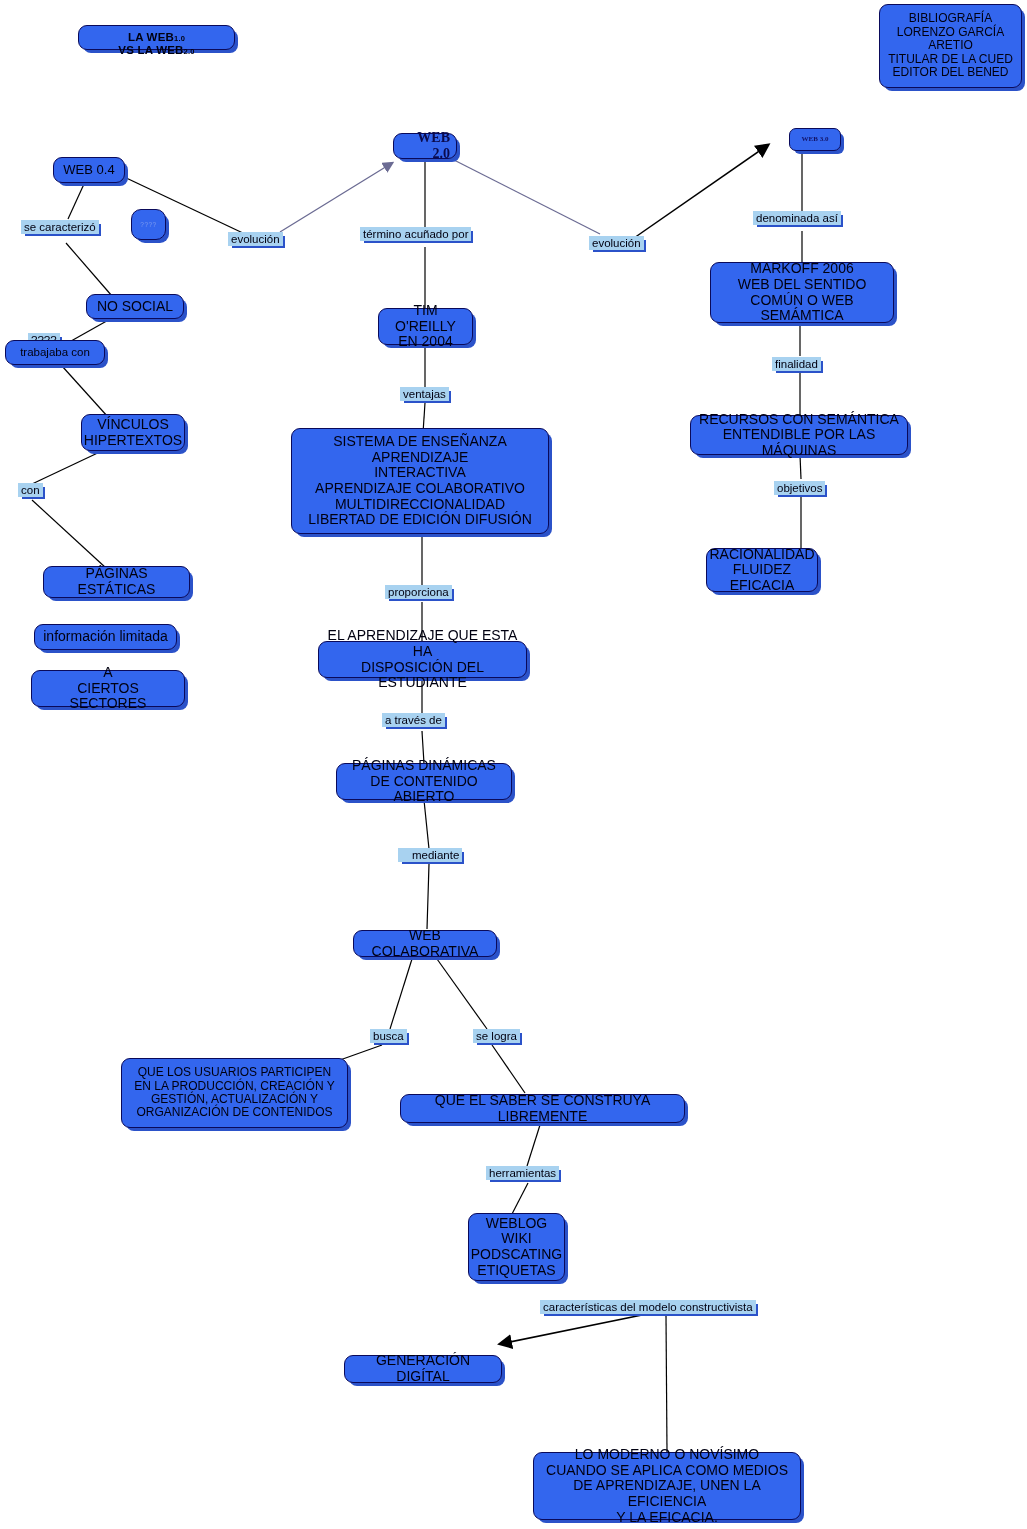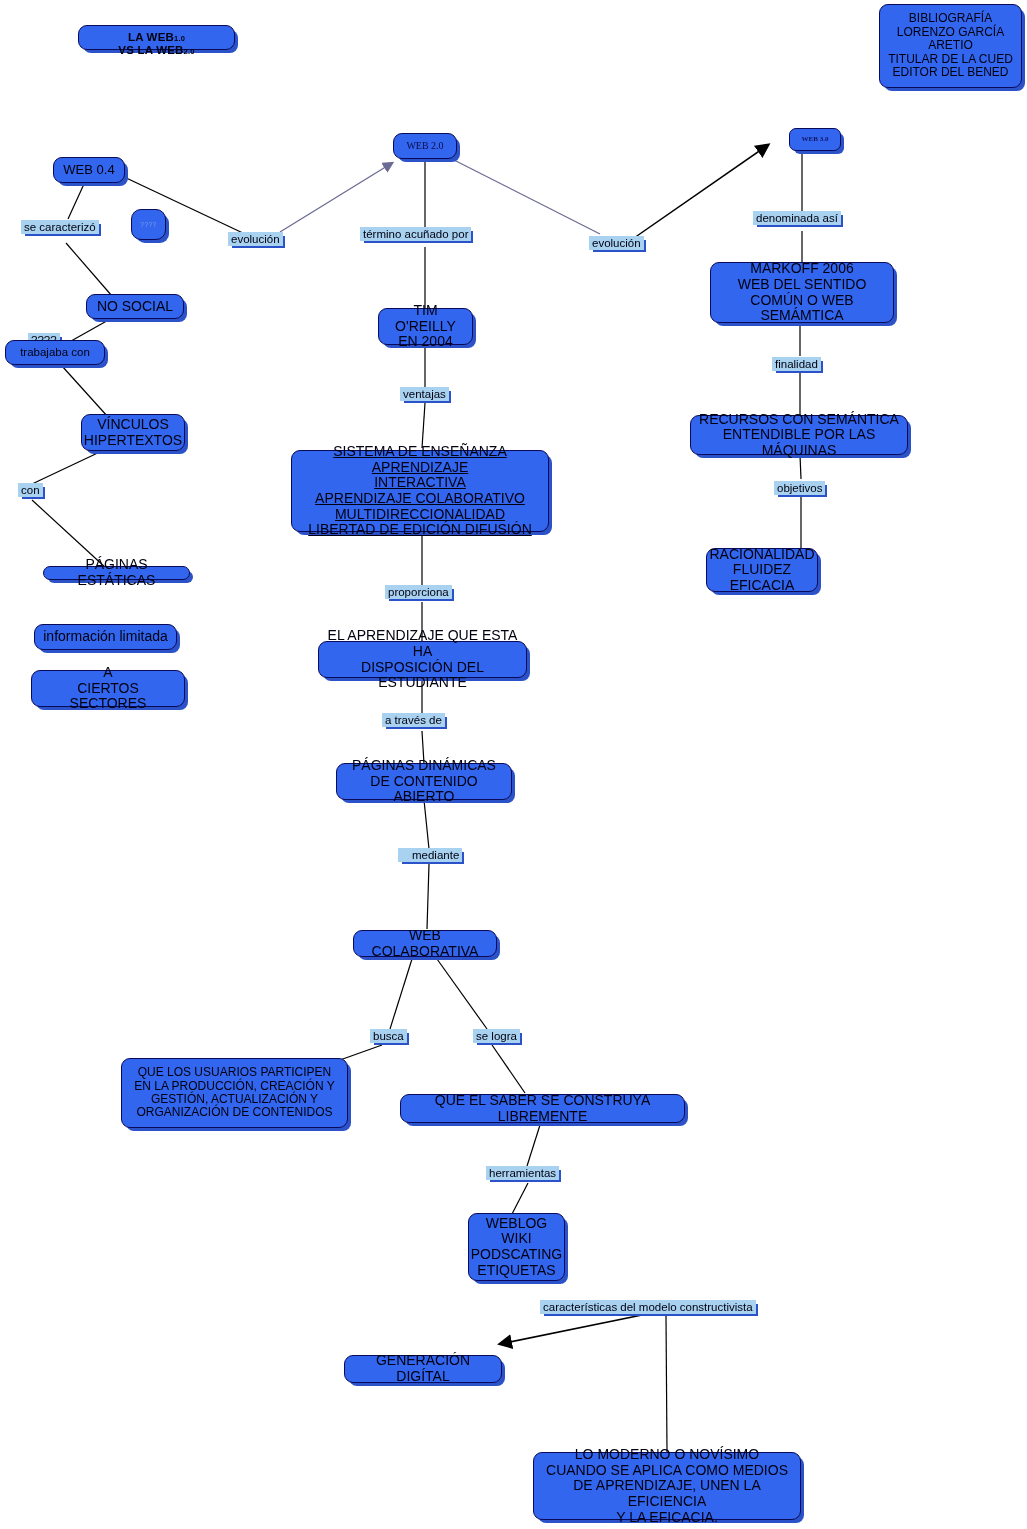--- a/index.html
+++ b/index.html
@@ -46,23 +46,24 @@
   }
   .node.tiny {
     font-size: 7px;
     border-radius: 7px;
     font-family: "Liberation Serif", "DejaVu Serif", serif;
     font-weight: bold;
     color: #131366;
   }
   .node.serif-bold {
     font-family: "Liberation Serif", "DejaVu Serif", serif;
-    font-weight: normal;
-    font-size: 10px;
+    font-weight: bold;
+    font-size: 14px;
     color: #0B0B4D;
+    text-align: right;
   }
   .node.qmark {
     font-size: 6.5px;
     color: #7E9CF0;
     border-radius: 10px;
     letter-spacing: .5px;
   }
   .node.title-node {
     font-weight: bold;
     font-size: 11.5px;
@@ -165,33 +166,33 @@
 
   <div class="node" style="left:53px; top:157px; width:72px; height:26px; font-size:13px;">WEB 0.4</div>
 
   <div class="node qmark" style="left:131px; top:209px; width:35px; height:31px;">????</div>
 
   <div class="node" style="left:86px; top:294px; width:98px; height:25px;">NO  SOCIAL</div>
 
   <div class="node" style="left:81px; top:414px; width:104px; height:37px;">VÍNCULOS
 HIPERTEXTOS</div>
 
-  <div class="node" style="left:43px; top:566px; width:147px; height:14px;">PÁGINAS ESTÁTICAS</div>
+  <div class="node" style="left:43px; top:566px; width:147px; height:32px;">PÁGINAS ESTÁTICAS</div>
 
   <div class="node" style="left:34px; top:624px; width:143px; height:26px;">información  limitada</div>
 
   <div class="node" style="left:31px; top:670px; width:154px; height:37px;">A
 CIERTOS  SECTORES</div>
 
   <div class="node serif-bold" style="left:393px; top:133px; width:64px; height:26px;">WEB 2.0</div>
 
   <div class="node" style="left:378px; top:308px; width:95px; height:37px;">TIM O'REILLY
 EN 2004</div>
 
-  <div class="node" style="left:291px; top:450px; width:258px; height:82px;text-decoration:underline;">SISTEMA DE ENSEÑANZA APRENDIZAJE
+  <div class="node" style="left:291px; top:428px; width:258px; height:106px;">SISTEMA DE ENSEÑANZA APRENDIZAJE
 INTERACTIVA
 APRENDIZAJE COLABORATIVO
 MULTIDIRECCIONALIDAD
 LIBERTAD DE EDICIÓN DIFUSIÓN</div>
 
   <div class="node" style="left:318px; top:641px; width:209px; height:37px;">EL APRENDIZAJE  QUE ESTA HA
 DISPOSICIÓN DEL ESTUDIANTE</div>
 
   <div class="node" style="left:336px; top:763px; width:176px; height:37px;">PÁGINAS DINÁMICAS
 DE CONTENIDO ABIERTO</div>

